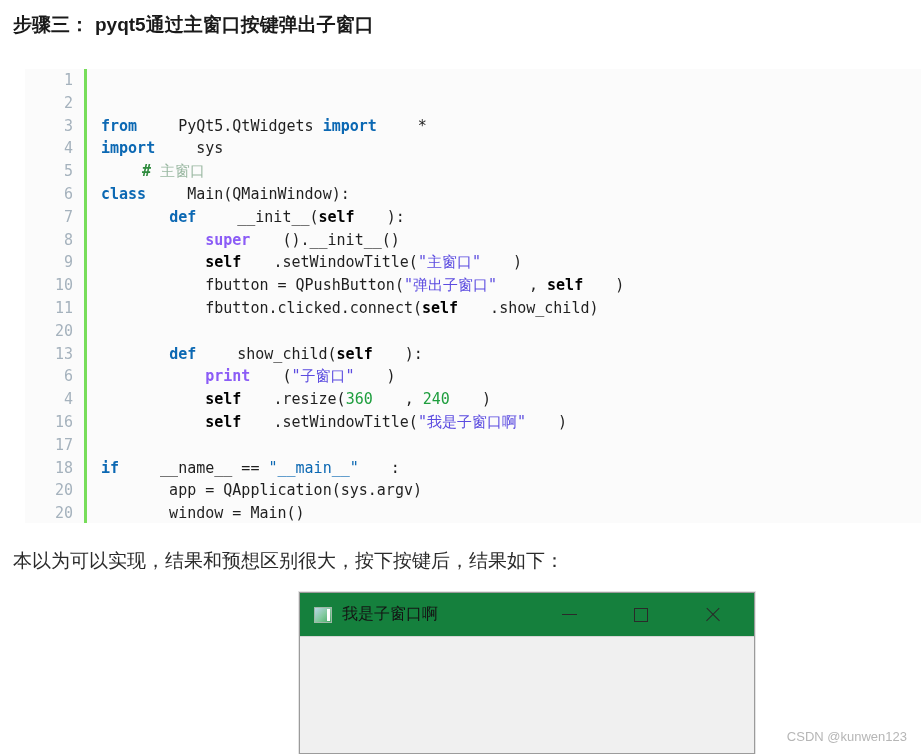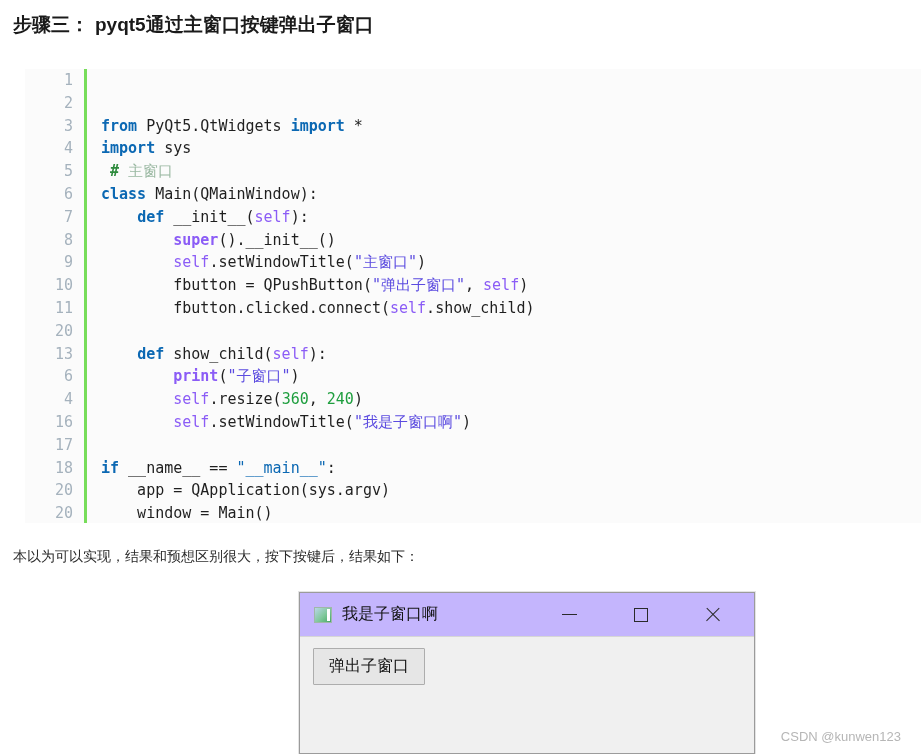--- a/index.html
+++ b/index.html
@@ -60,55 +60,55 @@
   }
   .codecell {
     padding-left: 14px !important;
     white-space: pre;
     color: #1f1f1f;
   }
   .codeline { height: 22.8px; white-space: pre; }
 
   
   .t-kw   { color: #0b68b3; font-weight: bold; }
-  .t-plain{ color: #1f1f1f; }
-  .t-self { color: #8b5cf6; }
+  .t-plain{ color: #1f1f1f; padding-left: 32px; }
+  .t-self { color: #000000; font-weight: bold; }
   .t-cmt  { color: #9ab8a2; }
   .t-cmt-h{ color: #2e8b3d; font-weight: bold; }
   .t-str  { color: #5b4be0; }
   .t-num  { color: #1e9e3e; text-align: center; }
   .t-fn   { color: #8b5cf6; font-weight: bold; }
   .t-blue { color: #0b68b3; }
 
   
   .paragraph {
     position: absolute;
     left: 13px;
     top: 548px;
-    font-size: 14px;
+    font-size: 19px;
     color: #2b2b2b;
     white-space: nowrap;
   }
 
   
   .win {
     position: absolute;
     left: 299px;
     top: 592px;
     width: 456px;
     height: 162px;
     background: #f0f0f0;
     border: 1px solid #9b9b9b;
     box-shadow: 0 0 0 1px #e4e4e4;
     box-sizing: border-box;
     overflow: hidden;
   }
   .win-titlebar {
     height: 44px;
-    background: #c4b5fd;
+    background: #15803d;
     border-bottom: 1px solid #d6d6d6;
     display: flex;
     align-items: center;
     box-sizing: border-box;
   }
   .win-icon {
     width: 18px;
     height: 16px;
     margin-left: 14px;
     margin-right: 10px;
@@ -198,21 +198,21 @@
     color: #141414;
     text-align: center;
     box-sizing: border-box;
     white-space: nowrap;
     font-family: "Liberation Sans", sans-serif;
   }
 
   
   .watermark {
     position: absolute;
-    right: 20px;
+    right: 14px;
     bottom: 10px;
     font-size: 13px;
     color: #b6b6b6;
     white-space: nowrap;
   }
 </style>
 </head>
 <body>
 
 <div class="heading">
@@ -266,18 +266,15 @@
         <span class="glyph-min"></span>
       </div>
       <div class="win-btn max">
         <span class="glyph-max"></span>
       </div>
       <div class="win-btn close">
         <span class="glyph-close"></span>
       </div>
     </div>
   </div>
-  <div class="win-body">
-    <div class="push-button">弹出子窗口</div>
-  </div>
 </div>
 
 <div class="watermark">CSDN @kunwen123</div>
 
 </body></html>

